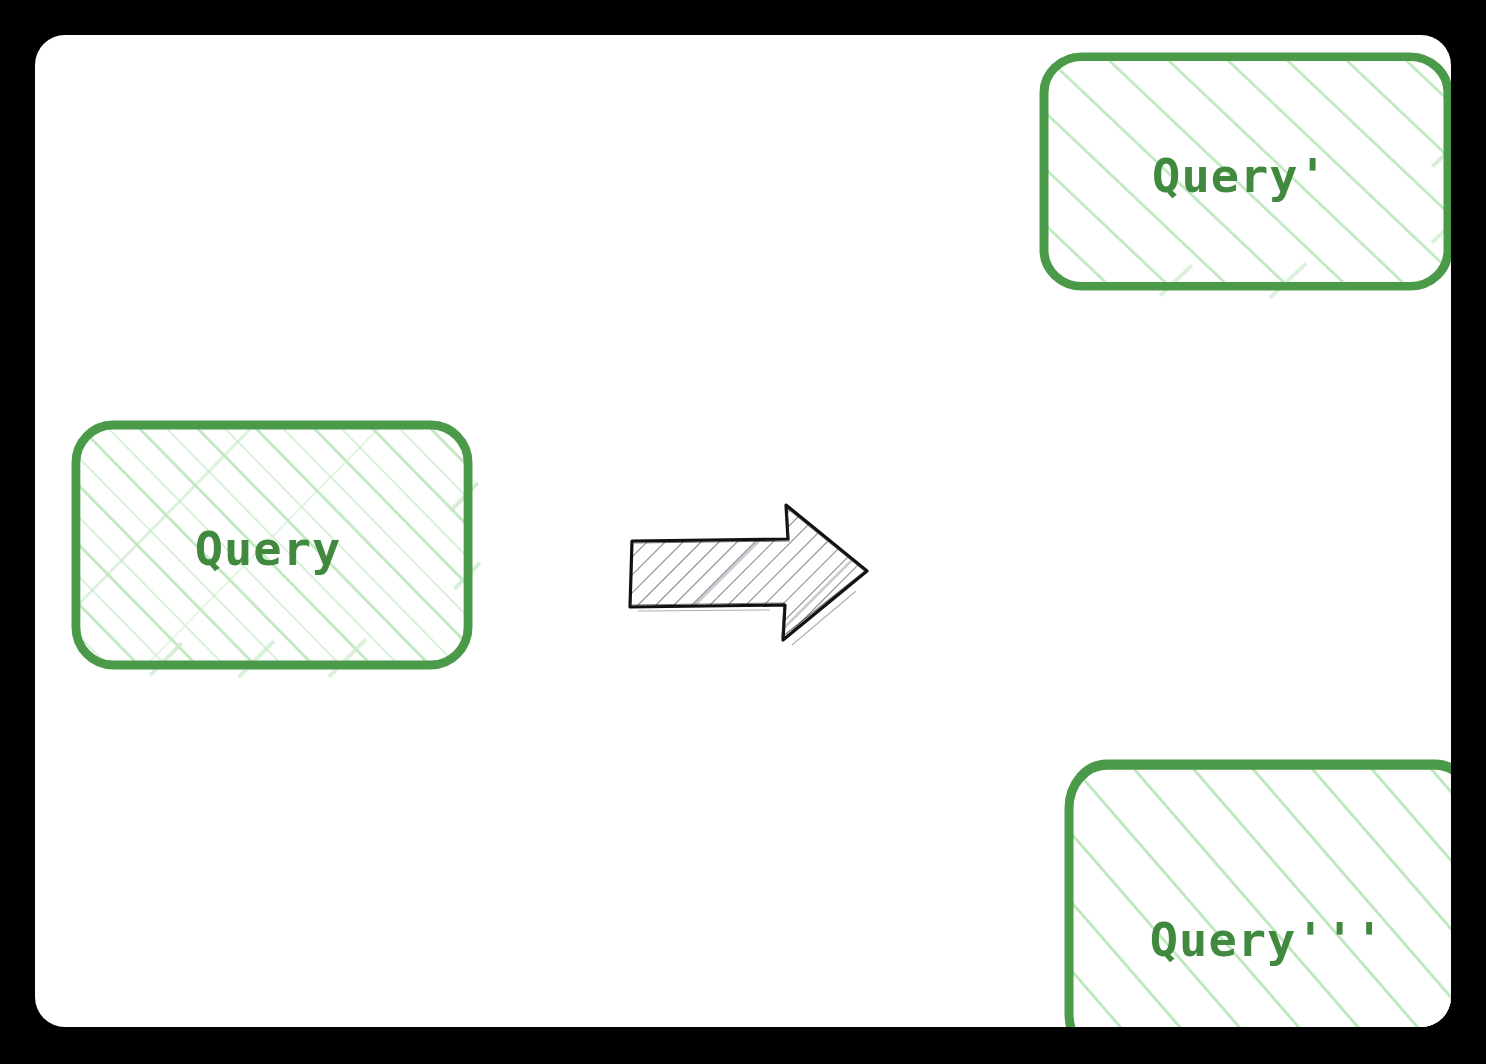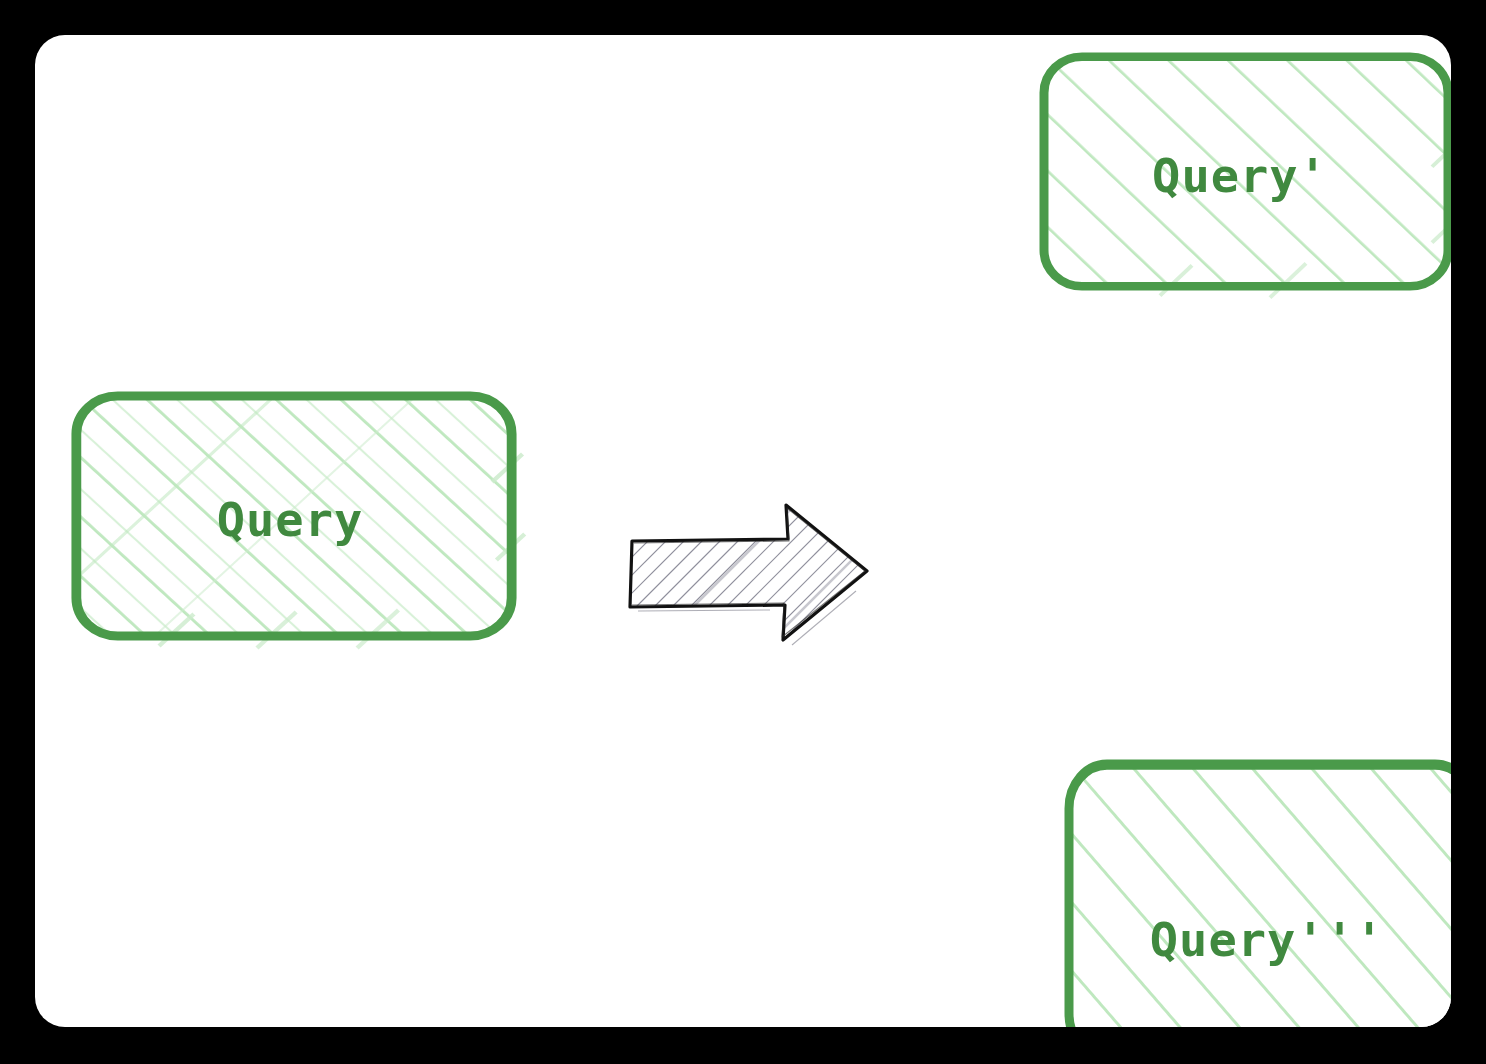--- a/index.html
+++ b/index.html
@@ -77,21 +77,21 @@
   }
   #arrow svg { display: block; overflow: visible; }
 </style>
 </head>
 <body>
 
 <div id="canvas">
 
   <div id="card">
 
-    <div class="qbox b-src" style="left:37px; top:357px; width:444px; height:248px;">
+    <div class="qbox b-src" style="left:37px; top:386px; width:400px; height:248px;">
       <svg class="sketch-svg" viewBox="0 0 408 248" preserveAspectRatio="none">
         <defs>
           <clipPath id="clipSrc">
             <rect x="4" y="4" width="400" height="240" rx="38" ry="38"></rect>
           </clipPath>
           <pattern id="hatchSrc" width="42" height="42" patternUnits="userSpaceOnUse" patternTransform="rotate(-45)">
             <rect width="42" height="42" fill="#ffffff"></rect>
             <line x1="0" y1="0" x2="0" y2="42" stroke="#bfe8bf" stroke-width="5.5"></line>
             <line x1="21" y1="0" x2="21" y2="42" stroke="#d8f1d8" stroke-width="2"></line>
           </pattern>

